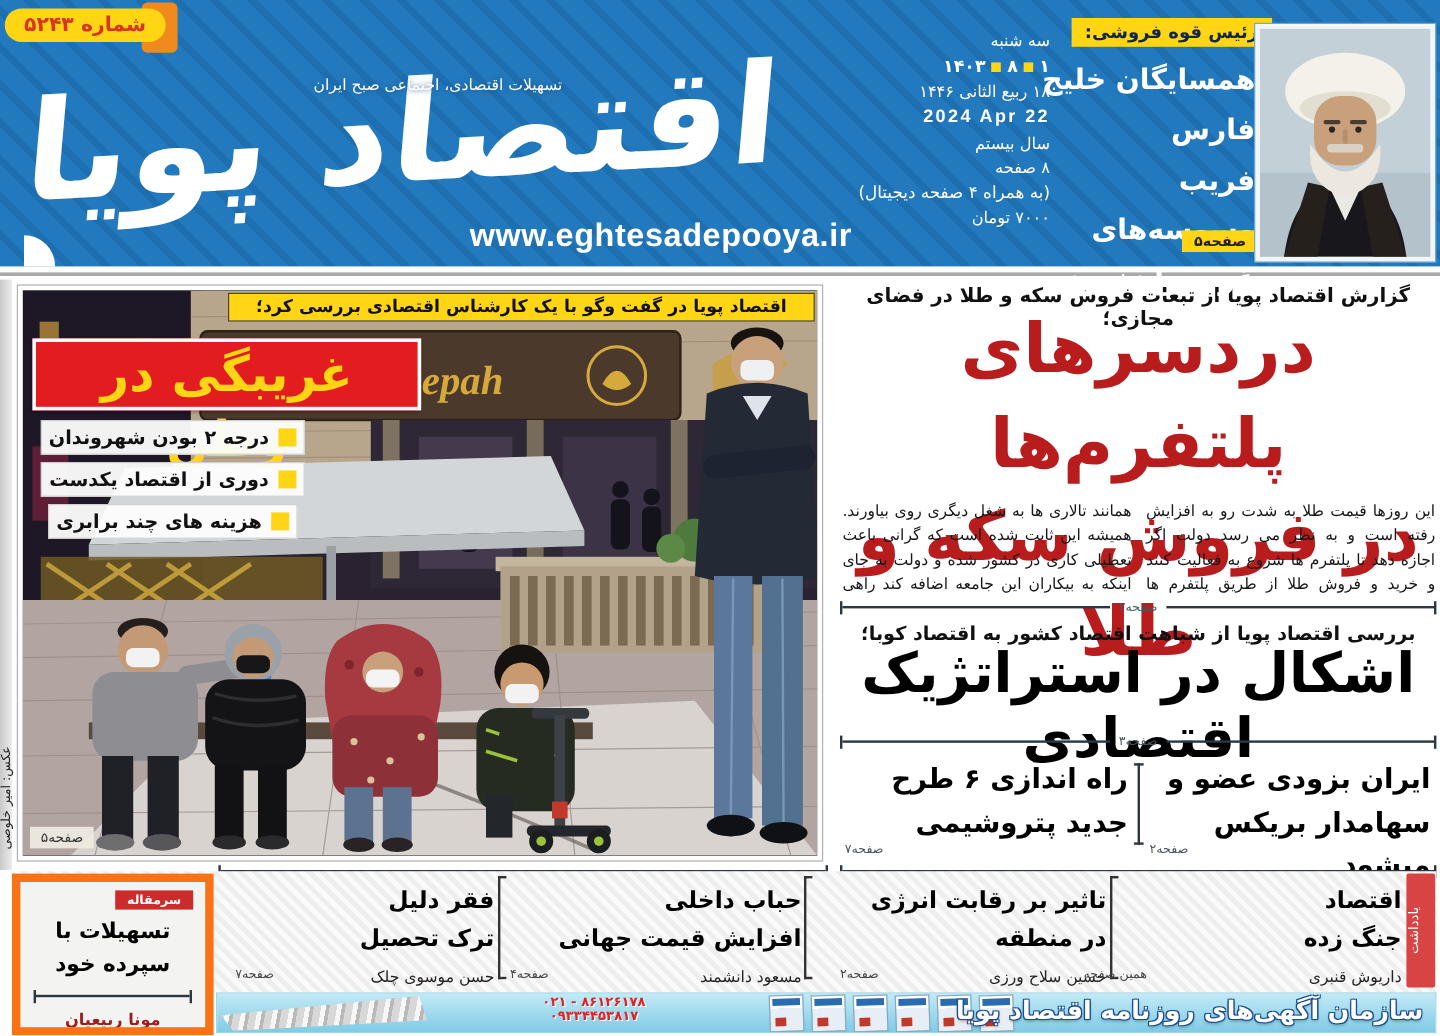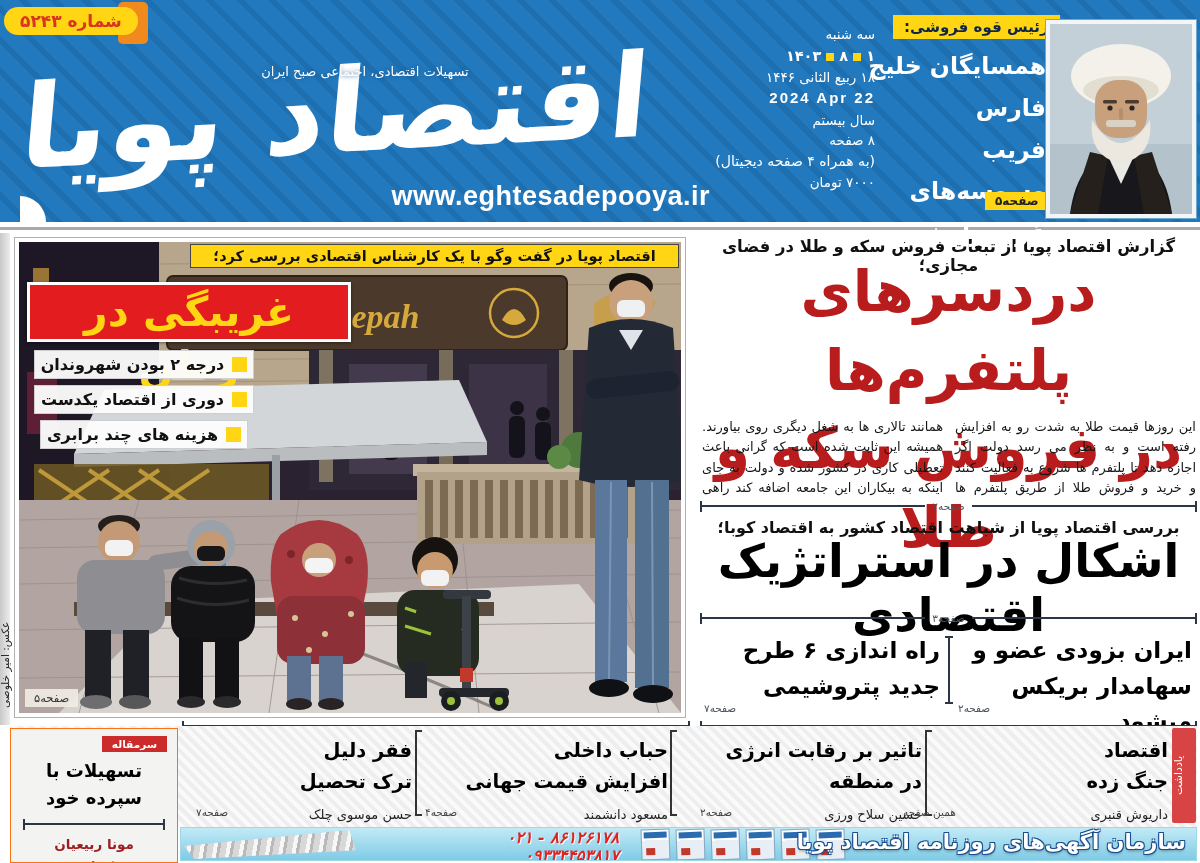--- a/index.html
+++ b/index.html
@@ -88,38 +88,38 @@
     color:#fff;writing-mode:vertical-rl;transform:rotate(180deg);text-align:center;font-size:11px;
     border-radius:2px;letter-spacing:1px;}
   .colblock{position:absolute;top:736px;direction:rtl;text-align:right;}
   .colblock .t{font-weight:800;font-size:19.5px;line-height:1.58;color:#000;}
   .colblock .a{margin-top:9px;font-size:13px;color:#222;}
   .vbr{position:absolute;top:730px;width:2px;height:86px;background:#333;}
   .vbr::before,.vbr::after{content:'';position:absolute;left:0;width:7px;height:2px;background:#333;}
   .vbr::before{top:0;} .vbr::after{bottom:0;}
   .page-lbl{position:absolute;font-size:10.5px;color:#444;direction:rtl;top:806px;}
   .editorial-box{position:absolute;left:10px;top:728px;width:168px;height:135px;background:#f3f3f2;
-    border:1px solid #f97316;overflow:hidden;direction:rtl;text-align:center;box-sizing:border-box;}
+    border:7px solid #f97316;overflow:hidden;direction:rtl;text-align:center;box-sizing:border-box;}
   .ed-tag{position:absolute;top:7px;right:10px;background:#cc2b2b;color:#fff;font-size:10.5px;
     padding:2px 10px;font-weight:bold;}
   .ed-title{margin-top:28px;font-weight:800;font-size:18px;line-height:1.5;color:#000;}
   .ed-author{color:#9e1c1c;font-weight:bold;font-size:13.5px;}
   .ed-role{color:#c53030;font-weight:bold;font-size:12px;margin-top:3px;}
   
   .banner{position:absolute;left:180px;top:827px;width:1017px;height:34px;box-sizing:border-box;
     background:linear-gradient(180deg,#c2eaf6,#7fcbe6);border:1px solid #9fd6e8;overflow:hidden;}
   .bn-title{position:absolute;right:10px;top:2px;font-size:21px;font-weight:900;color:#fff;direction:rtl;
     text-shadow:-1px -1px 0 #1b4e8f,1px -1px 0 #1b4e8f,-1px 1px 0 #1b4e8f,1px 1px 0 #1b4e8f,0 2px 3px rgba(0,0,0,.35);}
   .bn-thumbs{position:absolute;left:460px;top:1px;display:flex;gap:6px;}
   .thumb{width:27px;height:29px;background:linear-gradient(180deg,#fff 0 35%,#e8eef5 35% 100%);
     border:1px solid #89a8c0;position:relative;transform:rotate(-2deg);}
   .thumb::before{content:'';position:absolute;left:2px;top:2px;right:2px;height:6px;background:#2b6cb0;}
   .thumb::after{content:'';position:absolute;left:4px;bottom:4px;width:9px;height:7px;background:#c0392b;}
-  .bn-phones{position:absolute;left:190px;top:1px;width:248px;text-align:right;color:#e02222;
-    font-weight:900;font-size:16px;line-height:1.1;font-style:italic;direction:ltr;
+  .bn-phones{position:absolute;left:190px;top:1px;width:248px;text-align:center;color:#e02222;
+    font-weight:900;font-size:11px;line-height:1.1;direction:ltr;
     text-shadow:1px 1px 0 #fff;}
   .bn-stack{position:absolute;left:3px;top:2px;width:172px;height:29px;
     background:repeating-linear-gradient(100deg,#d8d8d8 0 6px,#f7f7f7 6px 10px,#b9b9b9 10px 13px);
     clip-path:polygon(0 55%,96% 0,100% 70%,6% 100%);}
 </style>
 </head>
 <body>
 
 <div id="page">
 

